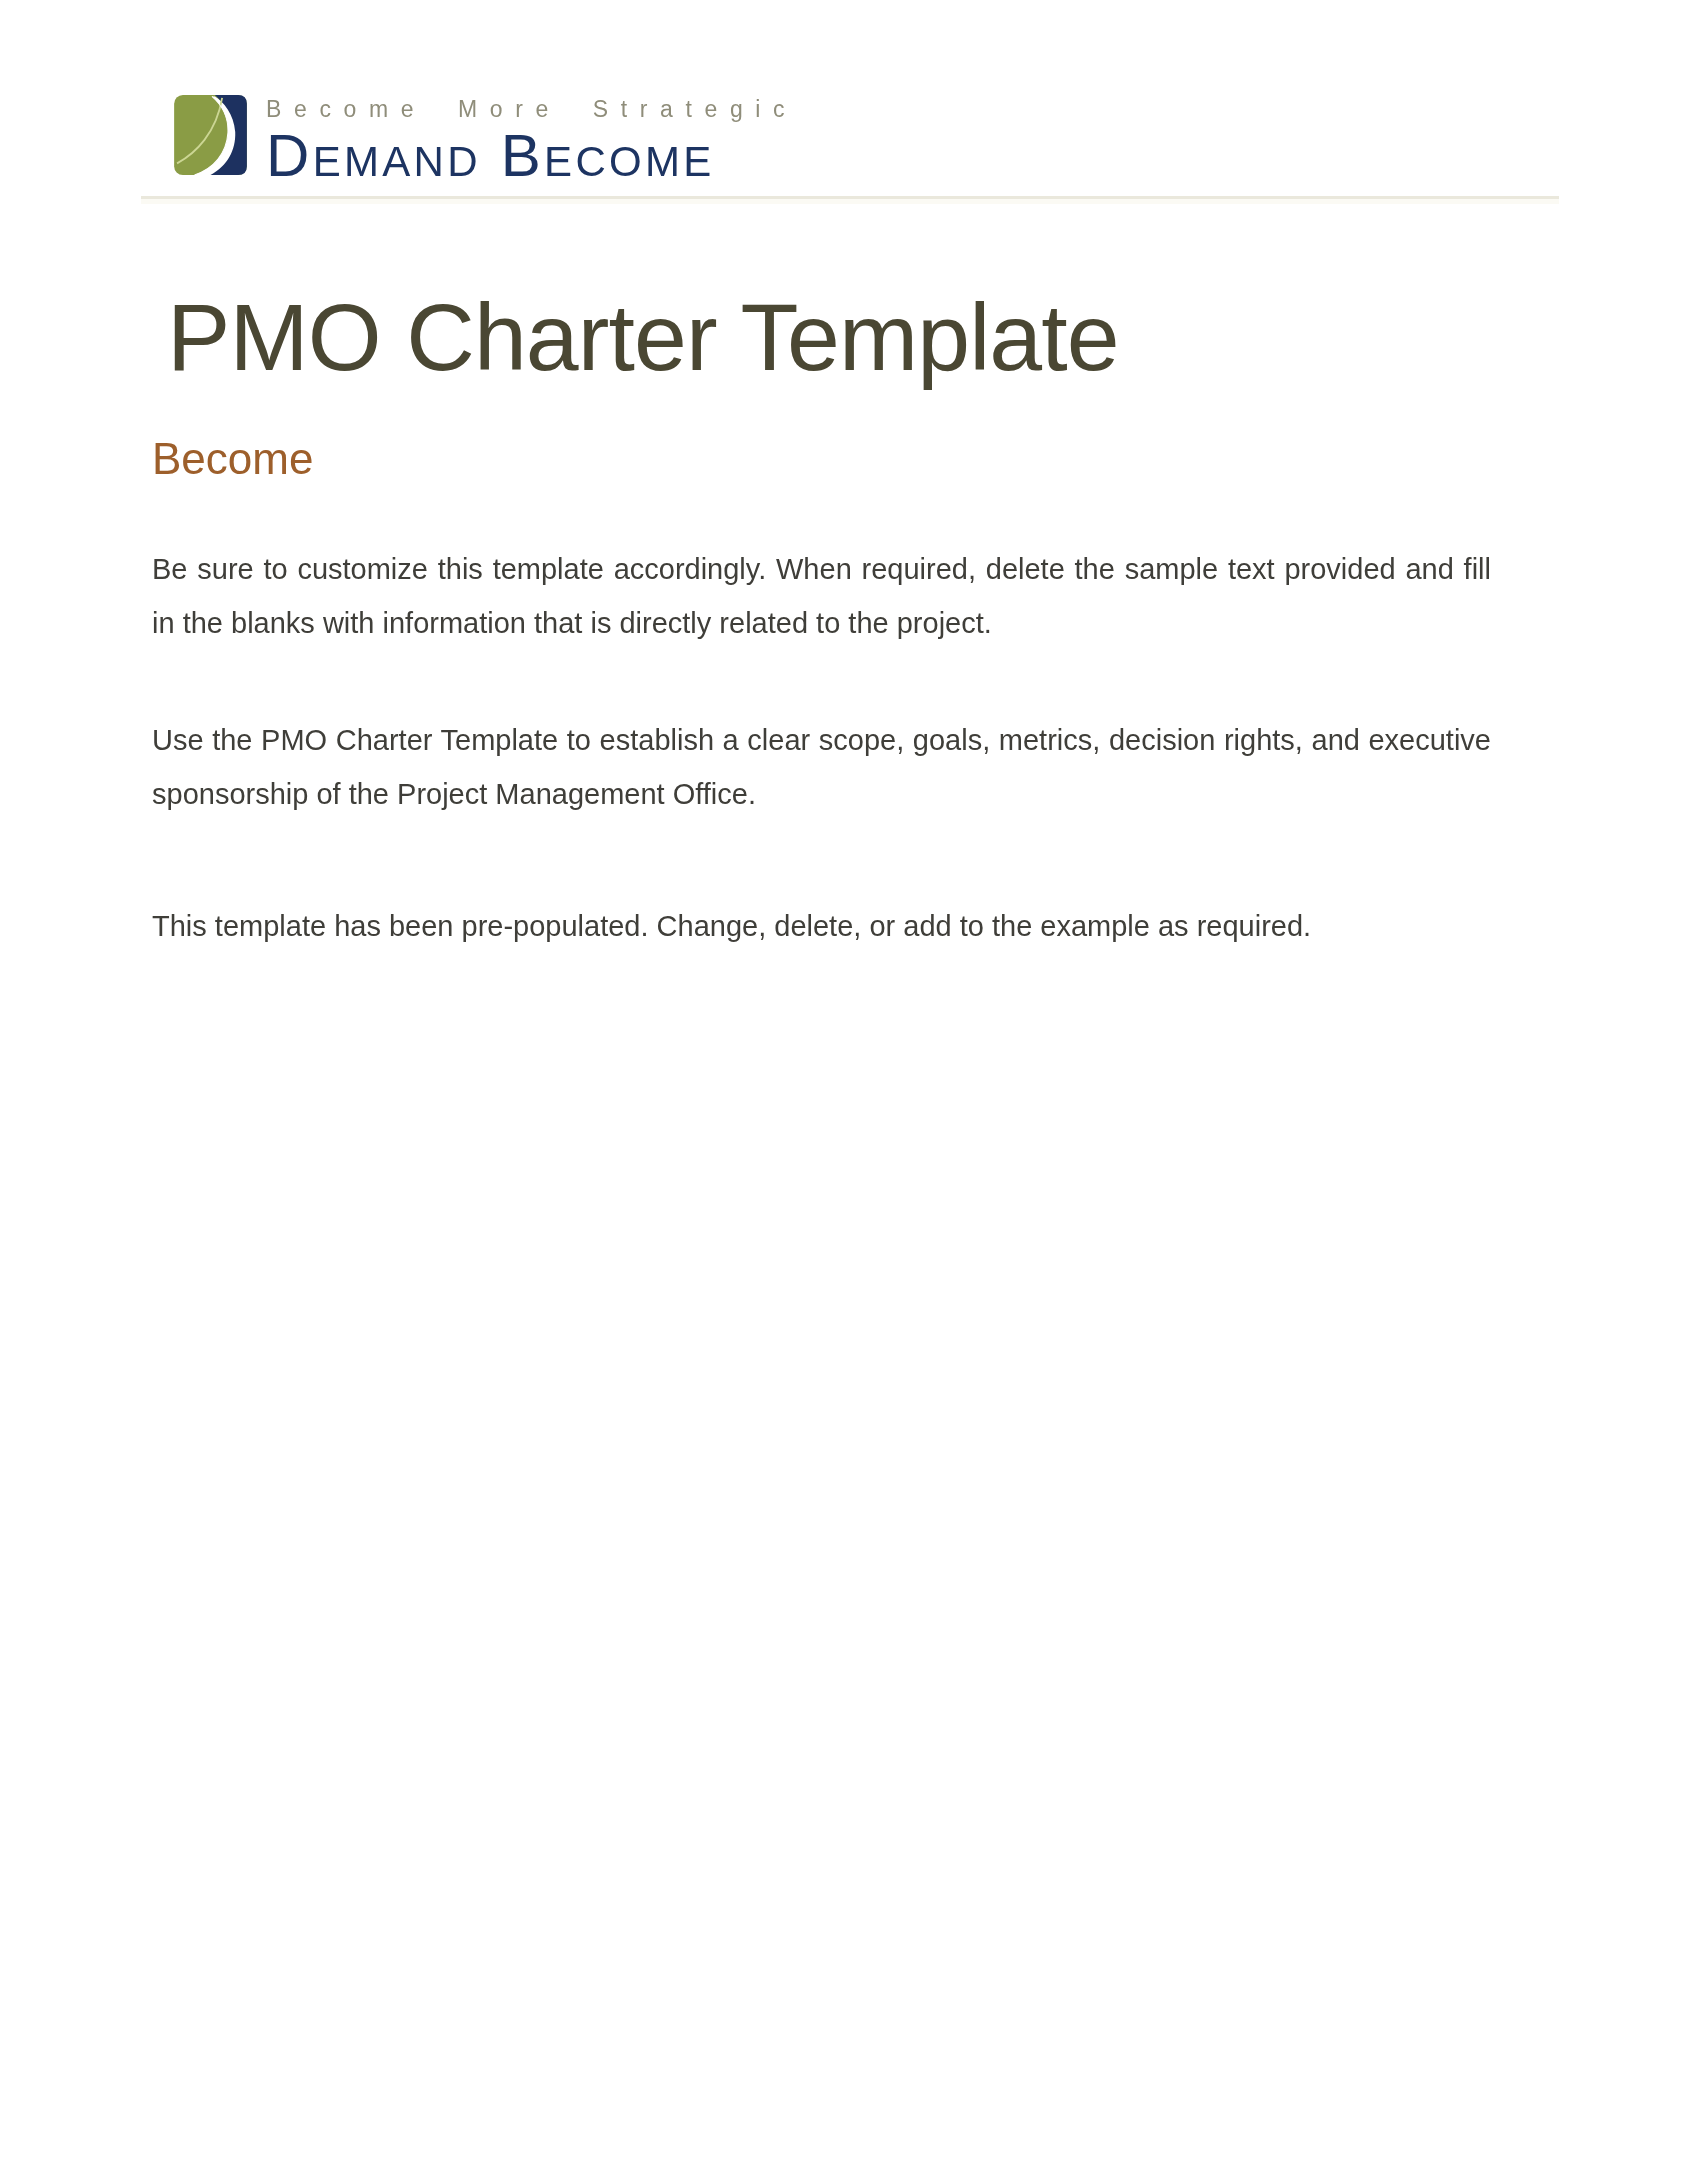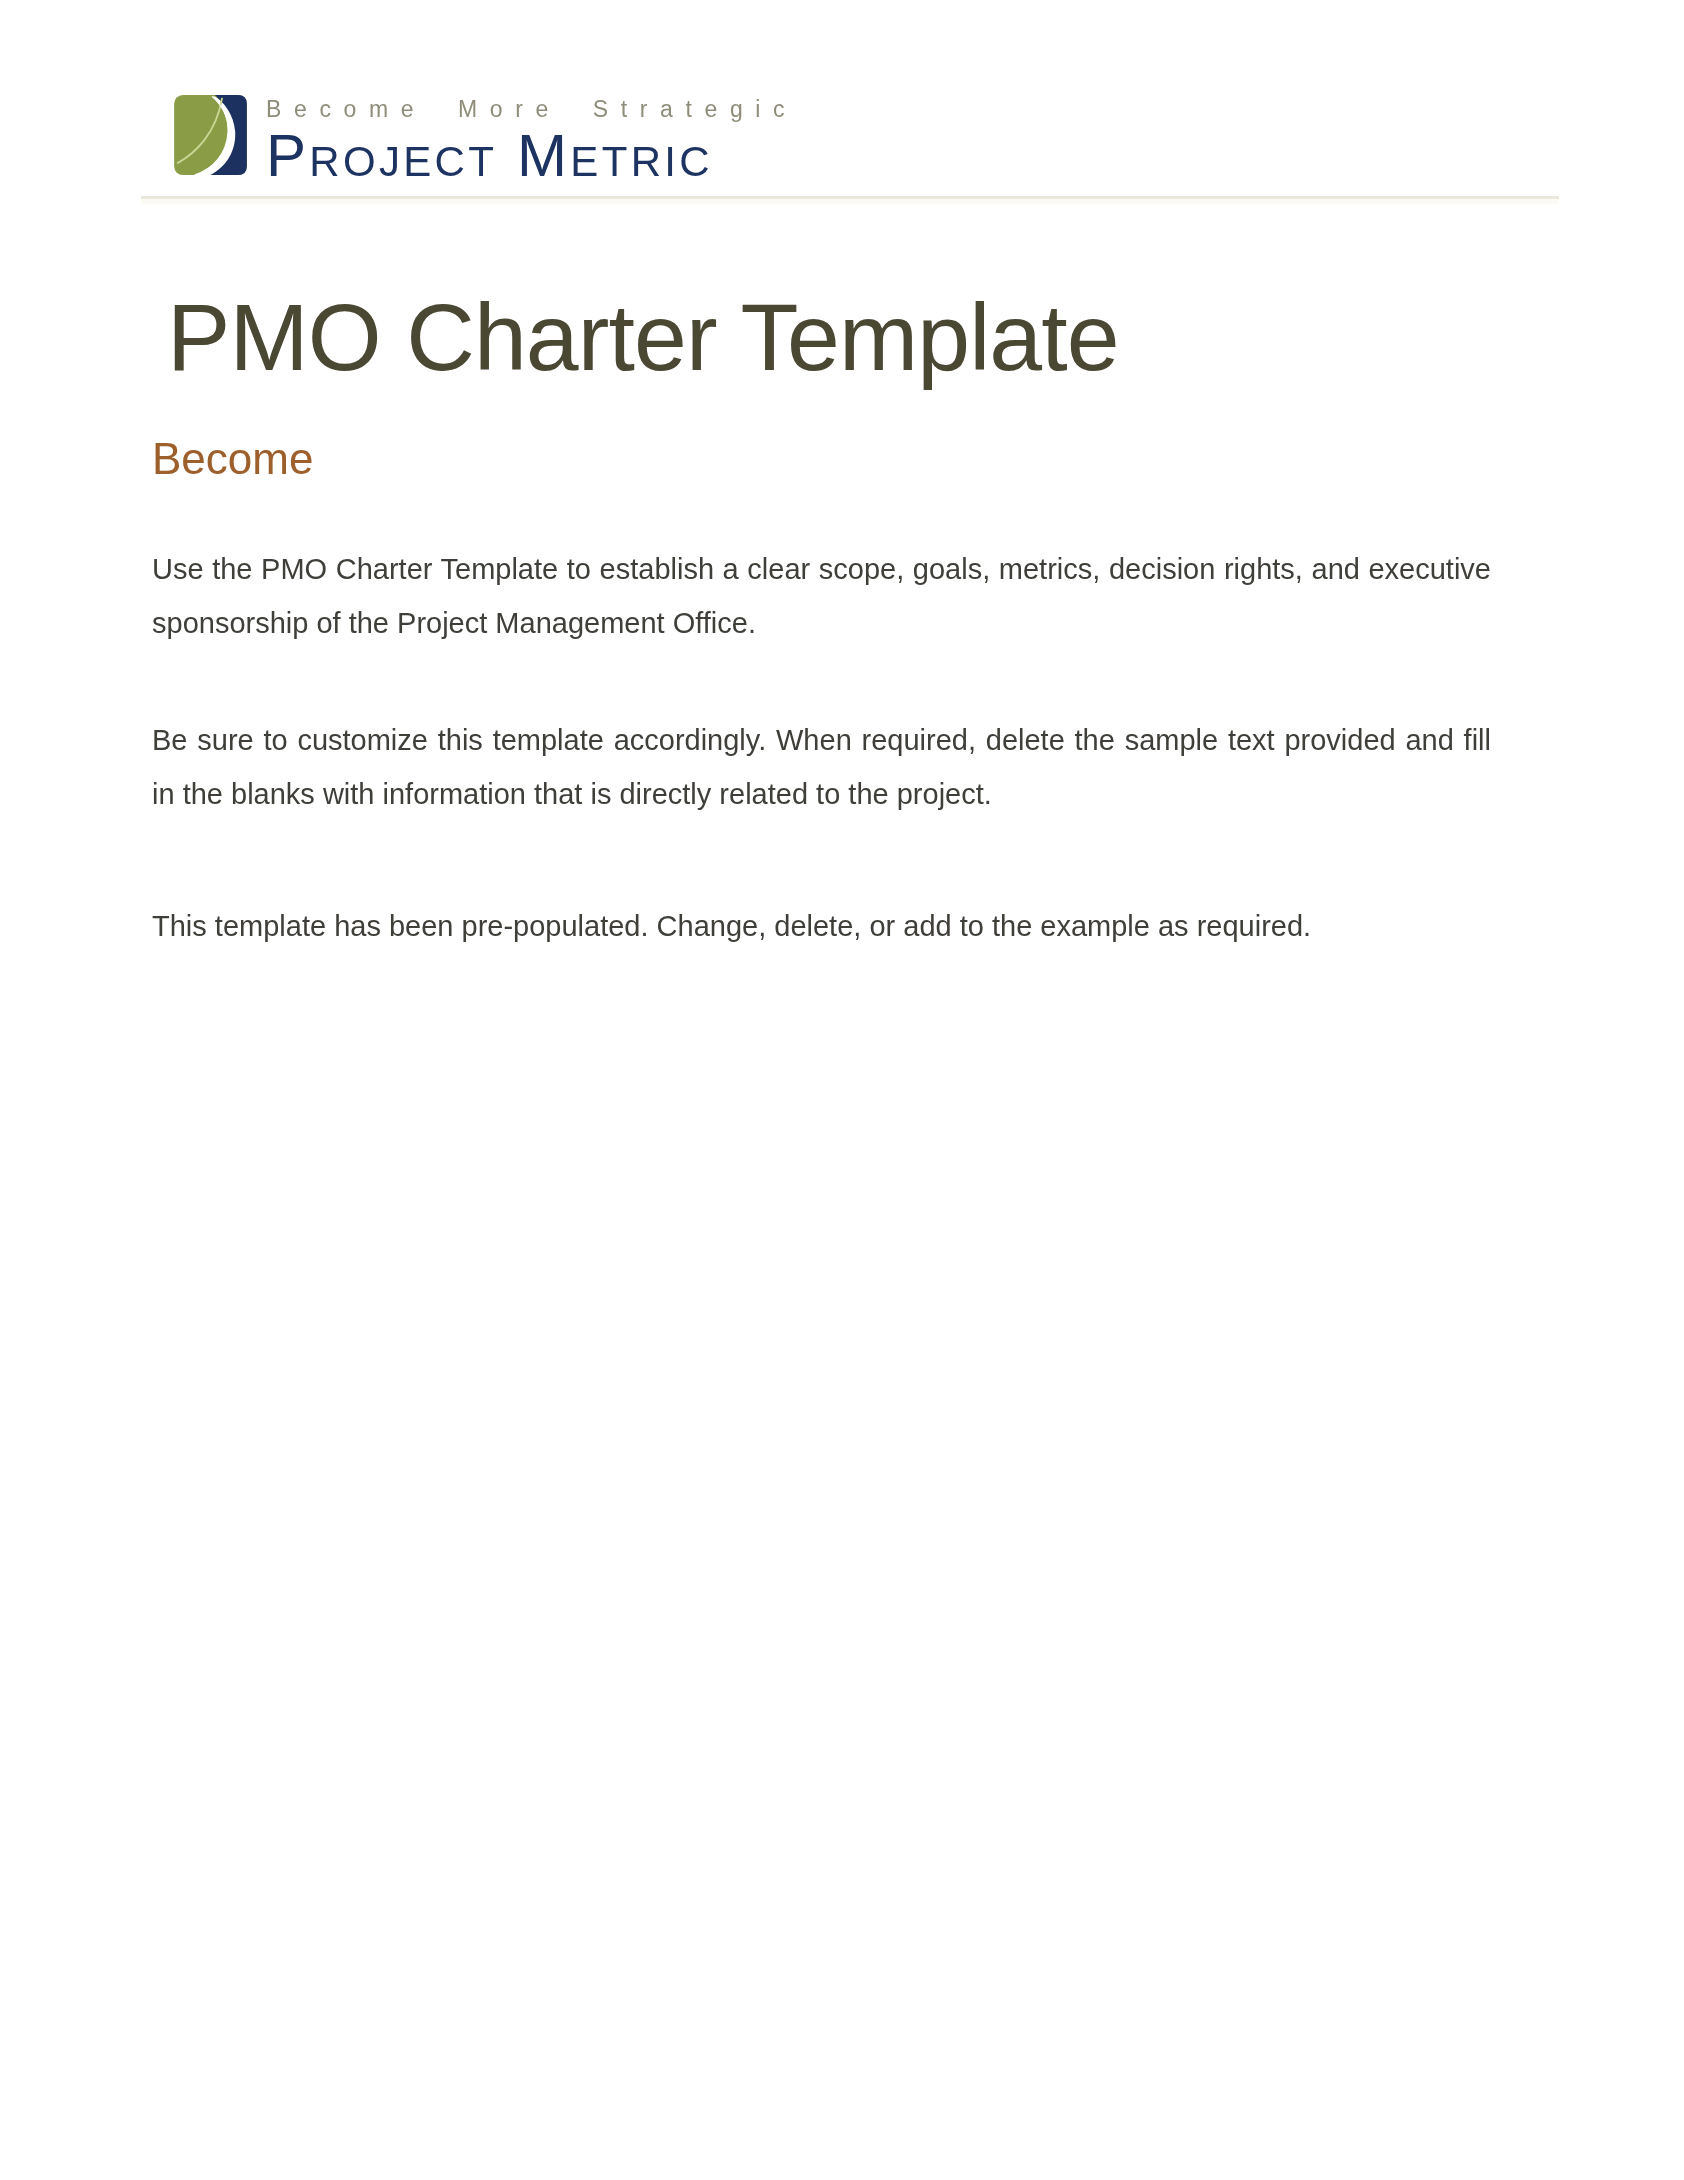--- a/index.html
+++ b/index.html
@@ -123,30 +123,30 @@
 
       <path d="M52,2 C66,14 75,32 74,52 C72,80 55,101 28,110
                L50,110 C73,98 85,76 84,51 C82,26 68,9 56,2 Z" fill="#ffffff"></path>
 
       <path d="M4,94 C30,80 58,52 66,4" fill="none" stroke="#ccd694" stroke-width="2.5"></path>
 
       <path d="M52,2 C66,14 75,32 74,52 C72,80 55,101 28,110" fill="none" stroke="#ffffff" stroke-width="1.5"></path>
     </svg>
     <div class="logo-text">
       <span class="logo-tagline">Become More Strategic</span>
-      <span class="logo-brand">Project Metric</span>
+      <span class="logo-brand">Demand Become</span>
     </div>
   </div>
 
   <div class="header-divider"></div>
 
   <h1 class="doc-title">PMO Charter Template</h1>
 
   <h2 class="section-heading">Become</h2>
 
   <div class="doc-body">
+    <p>Be sure to customize this template accordingly. When required, delete the sample text provided and fill in the blanks with information that is directly related to the project.</p>
     <p>Use the PMO Charter Template to establish a clear scope, goals, metrics, decision rights, and executive sponsorship of the Project Management Office.</p>
-    <p>Be sure to customize this template accordingly. When required, delete the sample text provided and fill in the blanks with information that is directly related to the project.</p>
     <p>This template has been pre-populated. Change, delete, or add to the example as required.</p>
   </div>
 
 </div>
 
 
 </body></html>

